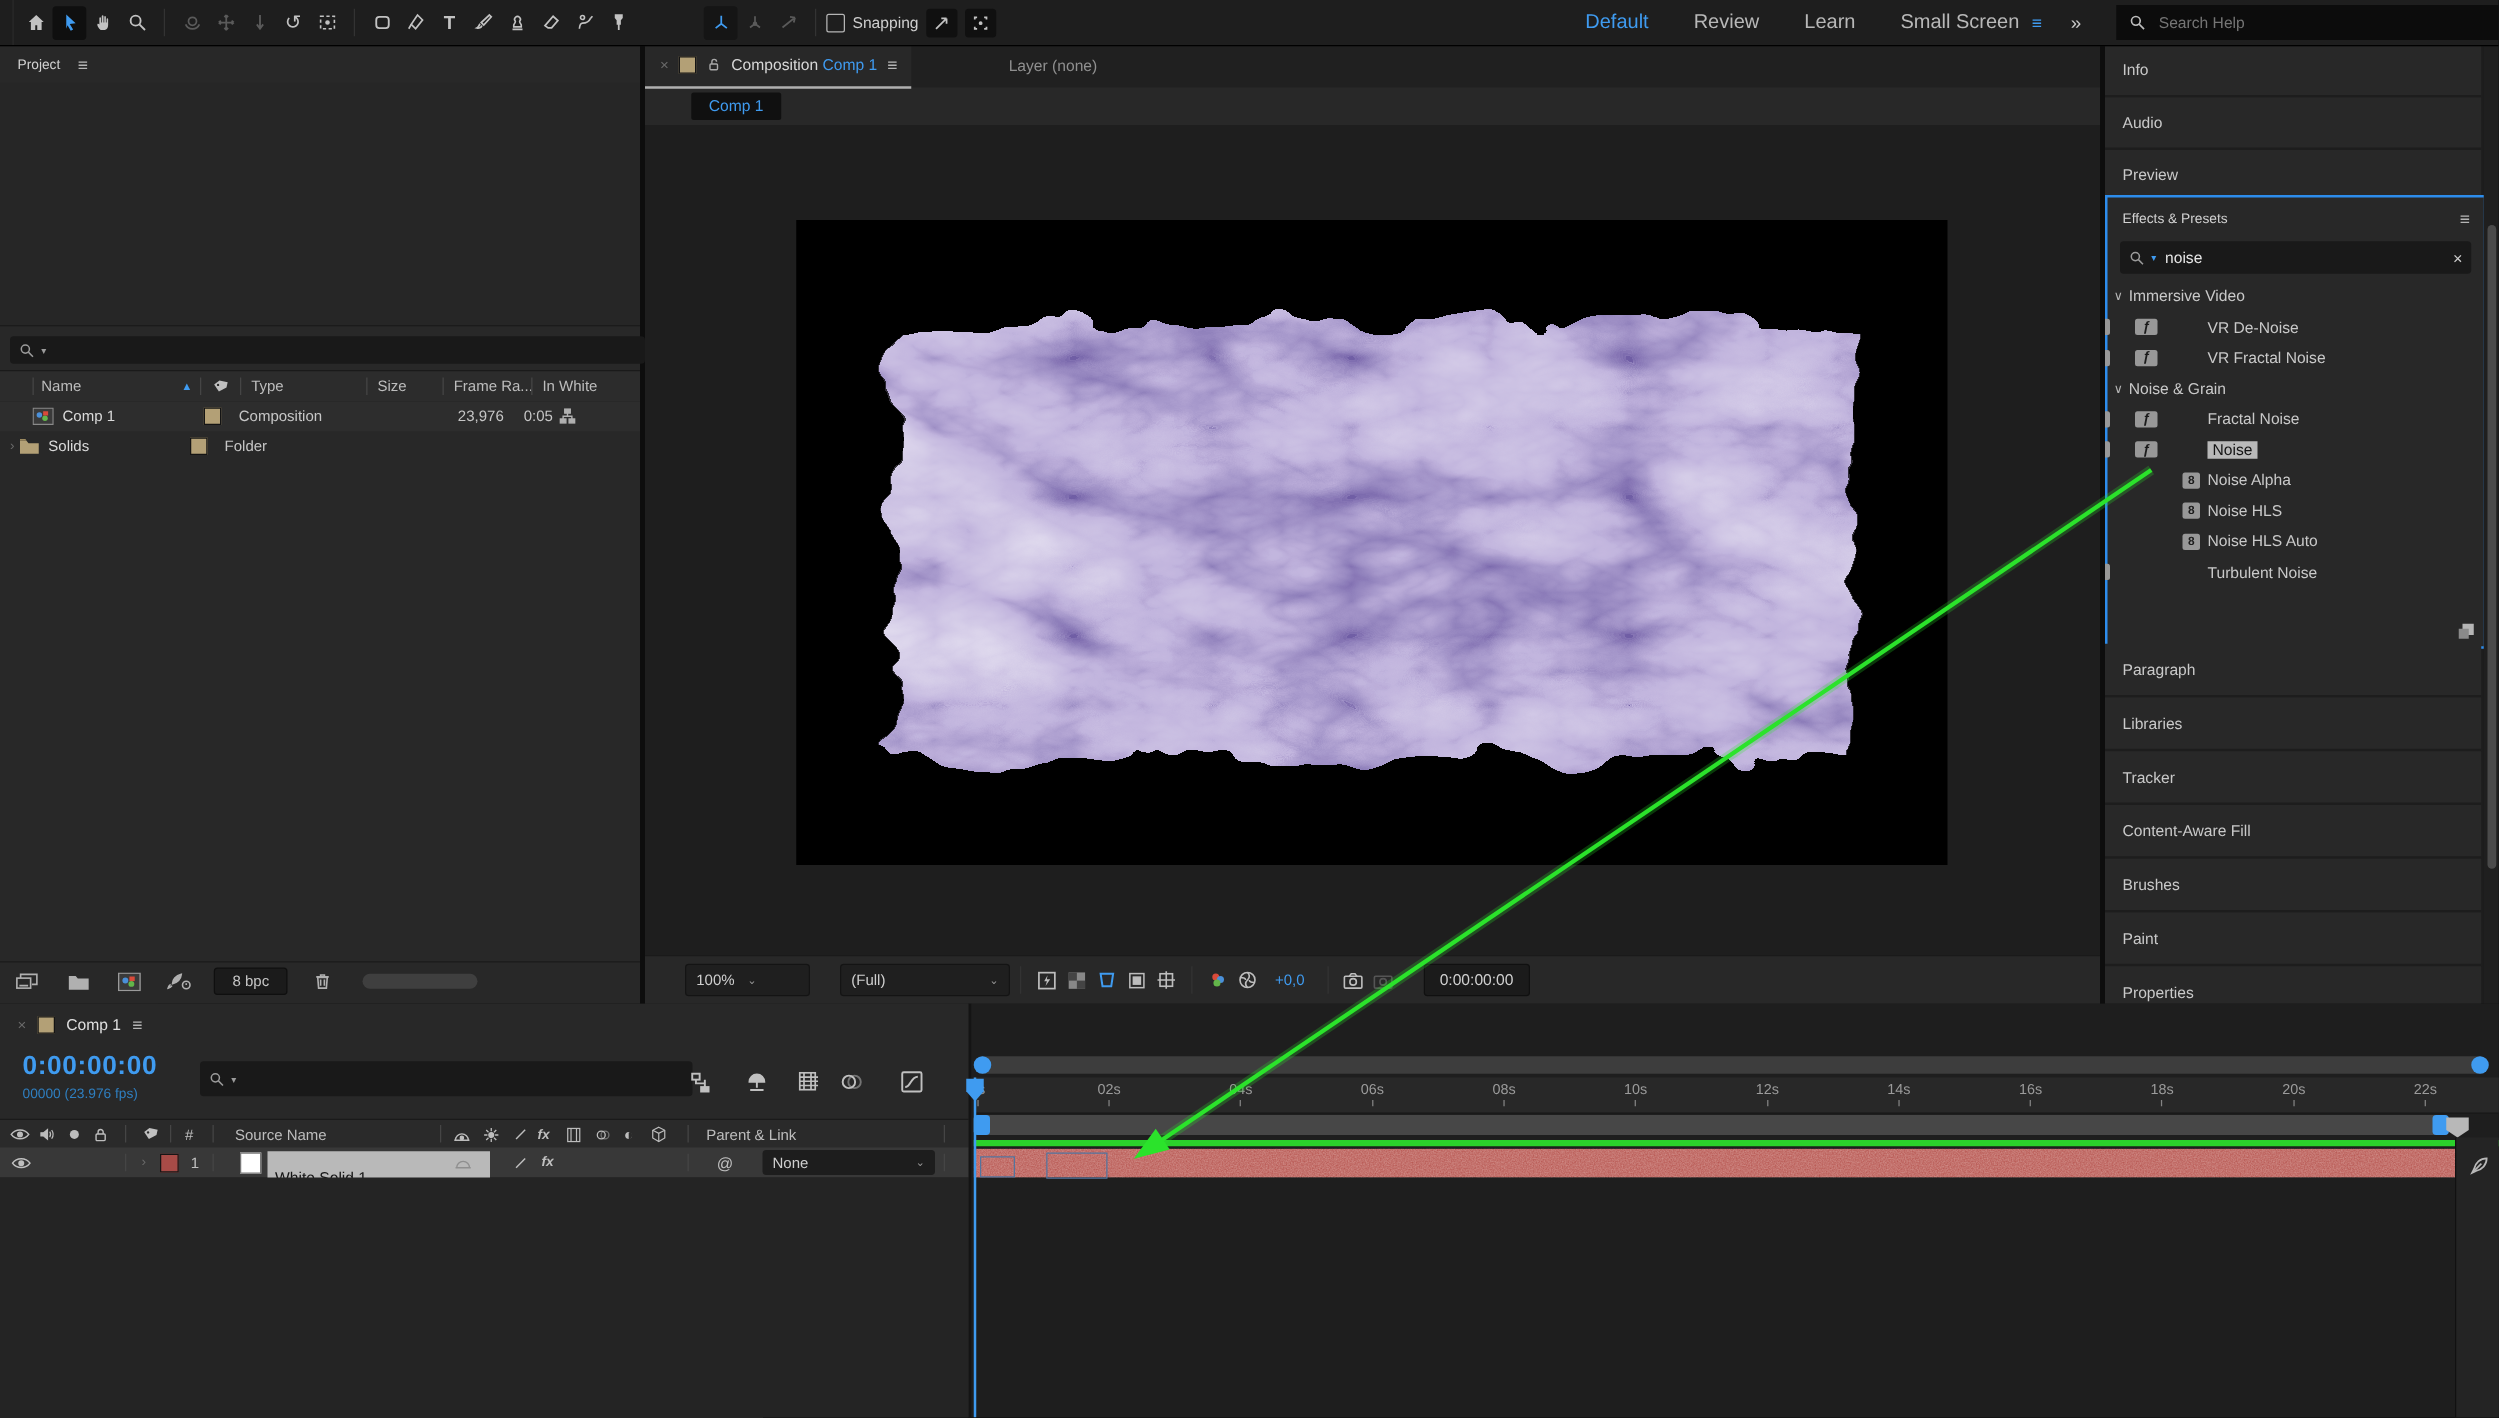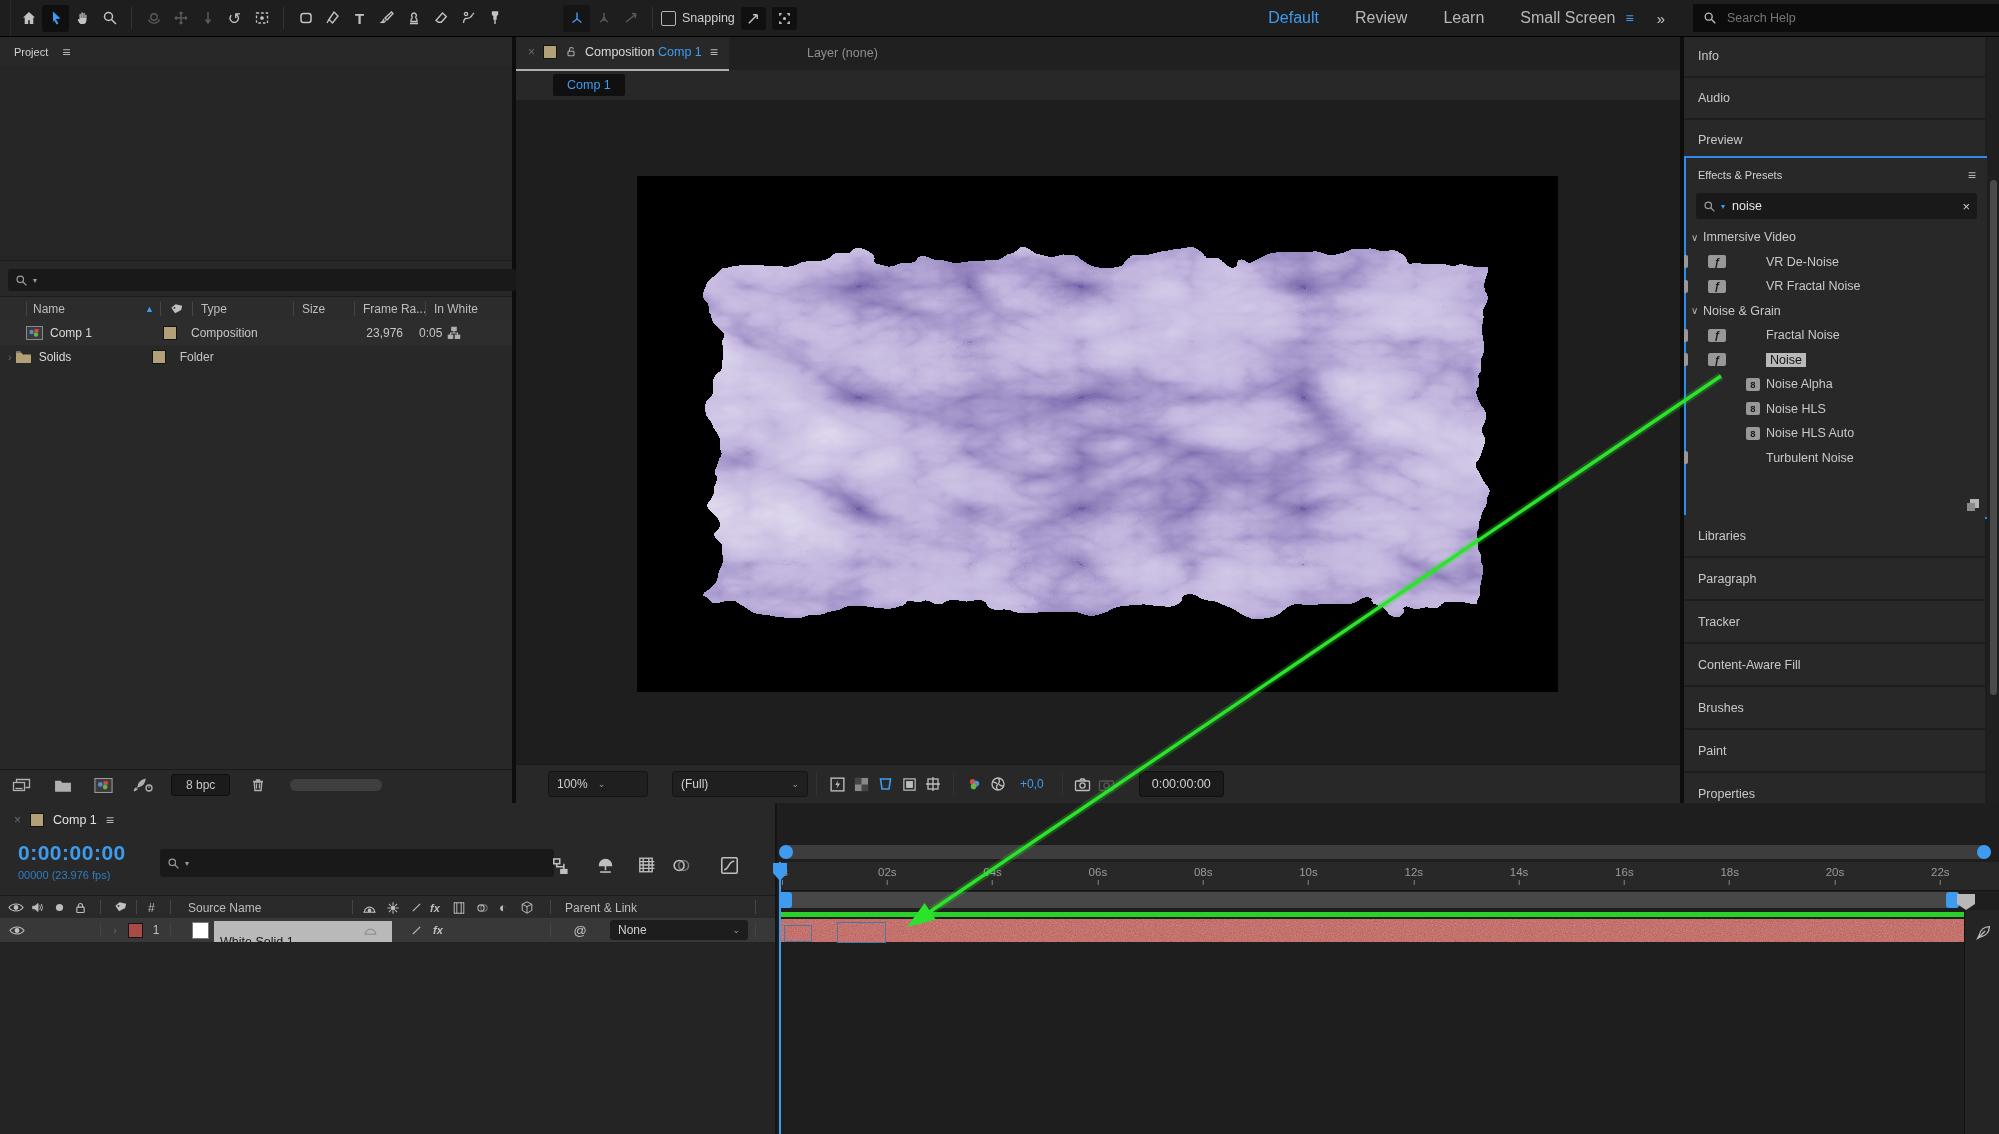--- a/index.html
+++ b/index.html
@@ -603,25 +603,25 @@
       <svg width="16" height="16" viewBox="0 0 16 16">
           <rect x="5" y="2" width="9" height="9" fill="#b5b5b5"></rect>
           <path d="M2 6h8v8H2z" fill="#8a8a8a"></path>
         </svg>
     </div>
   </div>
 
   <div class="abs" style="left:0;top:479px;width:301px">
 
       <div class="railrow b">
+        <span>Paragraph</span>
+      </div>
+
+      <div class="railrow b">
         <span>Libraries</span>
-      </div>
-
-      <div class="railrow b">
-        <span>Paragraph</span>
       </div>
 
       <div class="railrow b">
         <span>Tracker</span>
       </div>
 
       <div class="railrow b">
         <span>Content-Aware Fill</span>
       </div>
 

